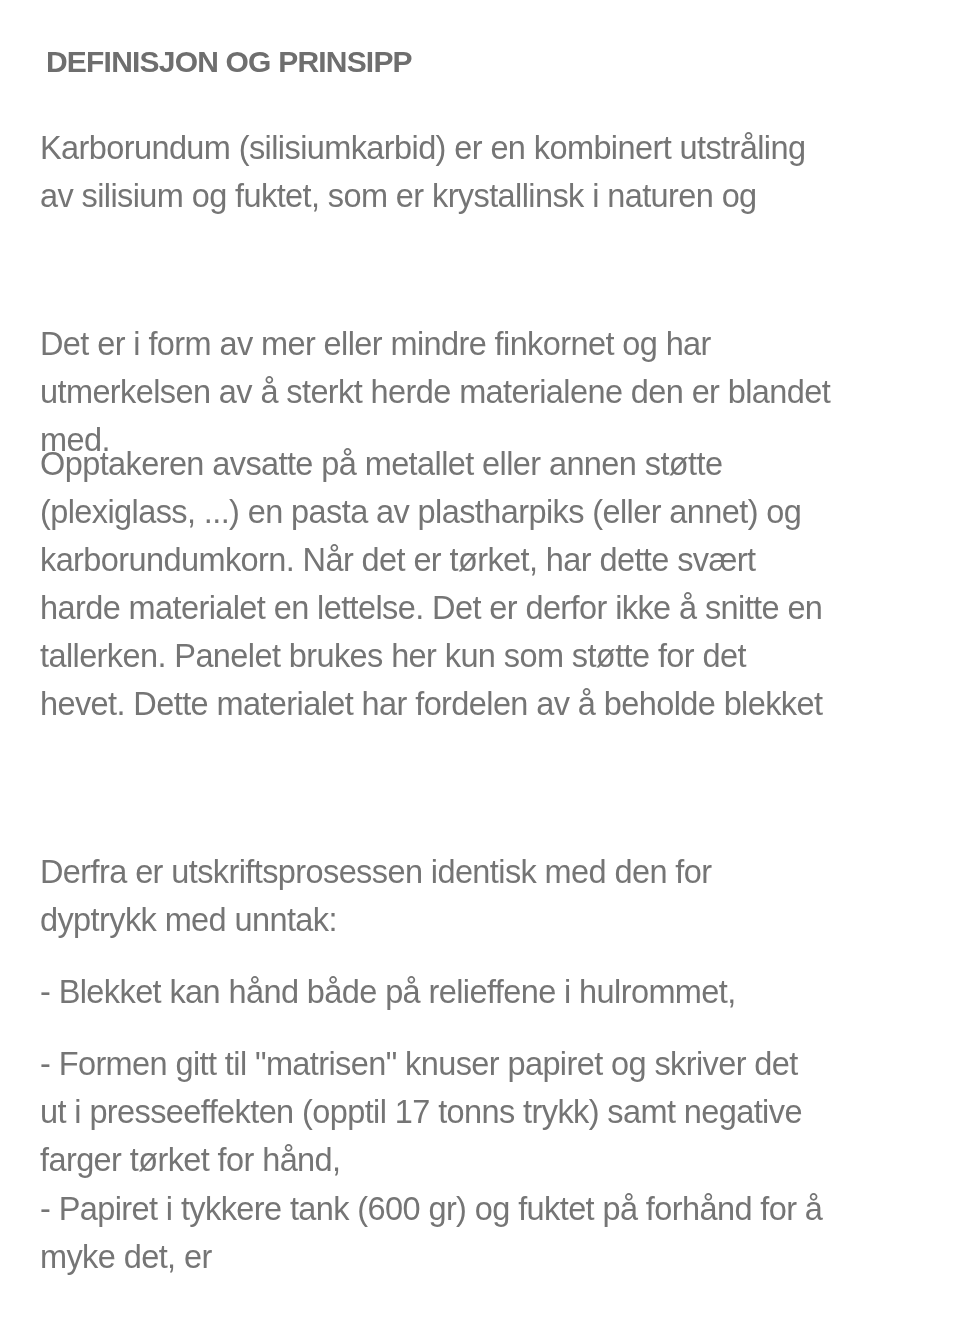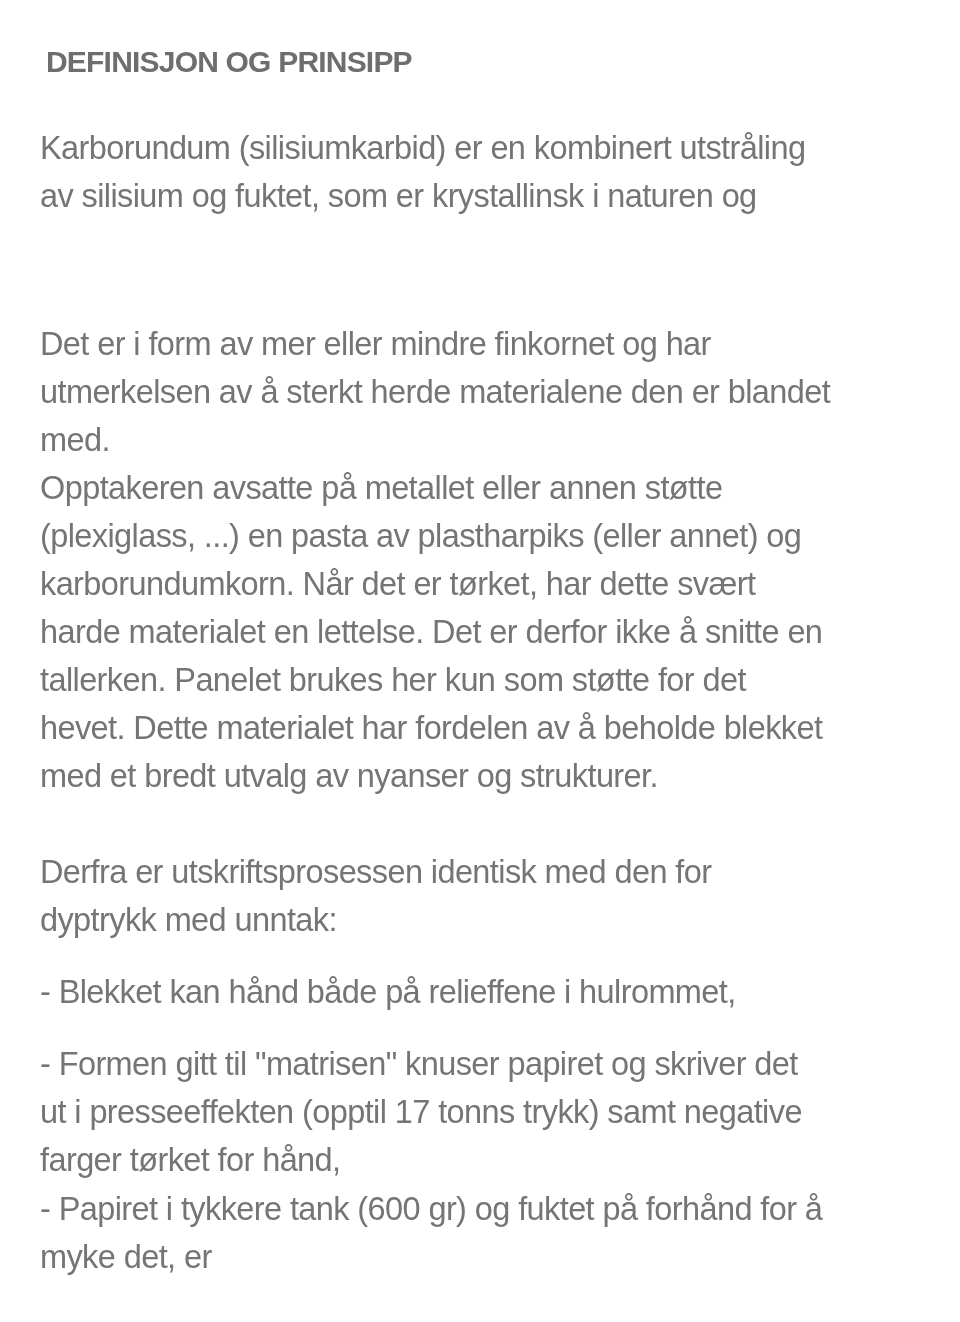--- a/index.html
+++ b/index.html
@@ -56,28 +56,27 @@
     <span class="line">Karborundum (silisiumkarbid) er en kombinert utstråling</span>
     <span class="line">av silisium og fuktet, som er krystallinsk i naturen og</span>
   </p>
 
   <p class="para" style="top:272px;margin-top:48px;">
     <span class="line">Det er i form av mer eller mindre finkornet og har</span>
     <span class="line">utmerkelsen av å sterkt herde materialene den er blandet</span>
     <span class="line">med.</span>
   </p>
 
-  <p class="para" style="top:464px;">
+  <p class="para" style="top:440px;">
     <span class="line">Opptakeren avsatte på metallet eller annen støtte</span>
     <span class="line">(plexiglass, ...) en pasta av plastharpiks (eller annet) og</span>
     <span class="line">karborundumkorn. Når det er tørket, har dette svært</span>
     <span class="line">harde materialet en lettelse. Det er derfor ikke å snitte en</span>
     <span class="line">tallerken. Panelet brukes her kun som støtte for det</span>
     <span class="line">hevet. Dette materialet har fordelen av å beholde blekket</span>
-    <span class="line">med et bredt utvalg av nyanser og strukturer.</span>
   </p>
 
   <p class="para" style="top:848px;">
     <span class="line">Derfra er utskriftsprosessen identisk med den for</span>
     <span class="line">dyptrykk med unntak:</span>
   </p>
 
   <p class="para" style="top:968px;">
     <span class="line">- Blekket kan hånd både på relieffene i hulrommet,</span>
   </p>

